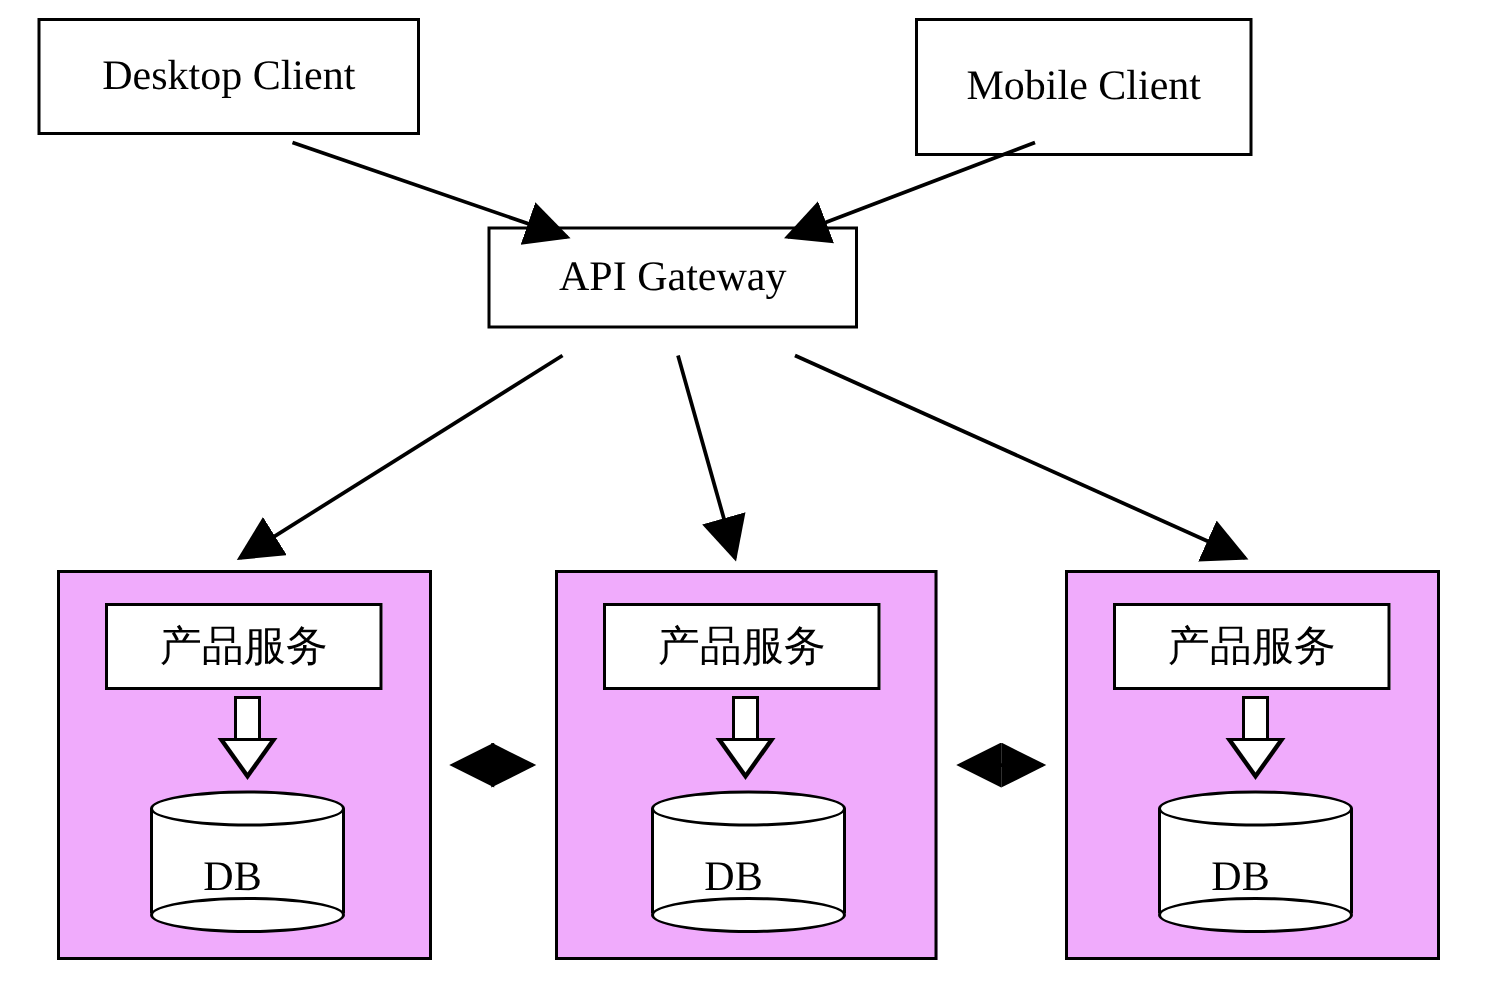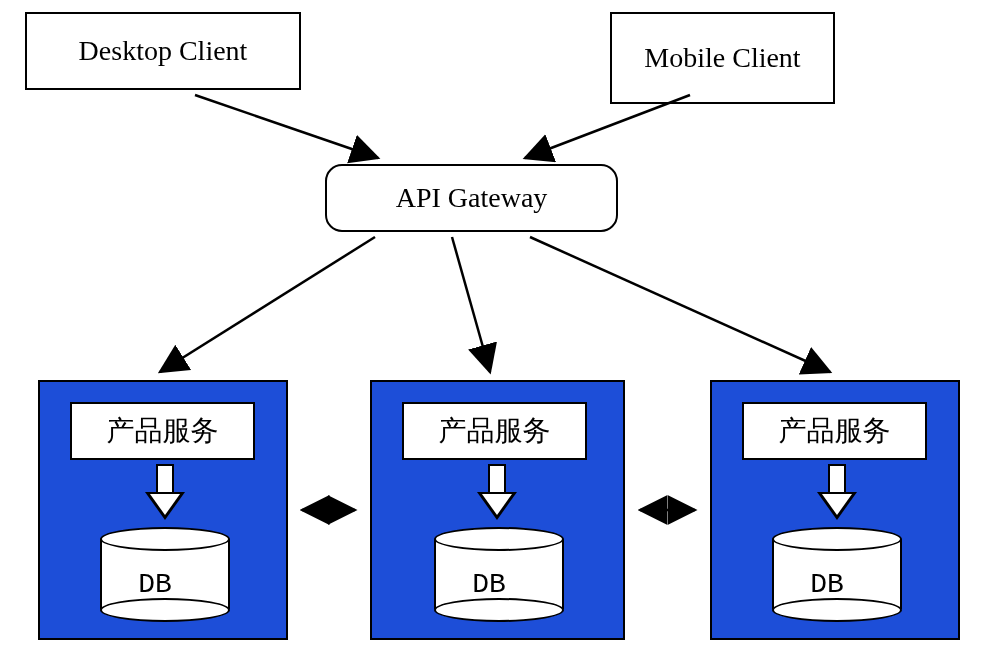--- a/index.html
+++ b/index.html
@@ -19,41 +19,39 @@
       border: 2.5px solid #000;
       background: #fff;
       display: flex;
       align-items: center;
       justify-content: center;
       font-size: 28px;
     }
     .desktop-client {
       left: 25px;
       top: 12px;
-      width: 276px;
+      width: 255px;
       height: 78px;
     }
     .mobile-client {
       left: 610px;
       top: 12px;
       width: 225px;
       height: 92px;
     }
     .api-gateway {
       left: 325px;
-      top: 164px;
-      width: 293px;
+      top: 151px;
+      width: 247px;
       height: 68px;
-      border-radius: 17px;
     }
     .service-container {
       position: absolute;
       border: 2.5px solid #000;
-      background: #1d4ed8;
-      font-family: Liberation Mono, monospace;
+      background: #f0abfc;
     }
     .service-container.c1 {
       left: 38px;
       top: 380px;
       width: 250px;
       height: 260px;
     }
     .service-container.c2 {
       left: 370px;
       top: 380px;

